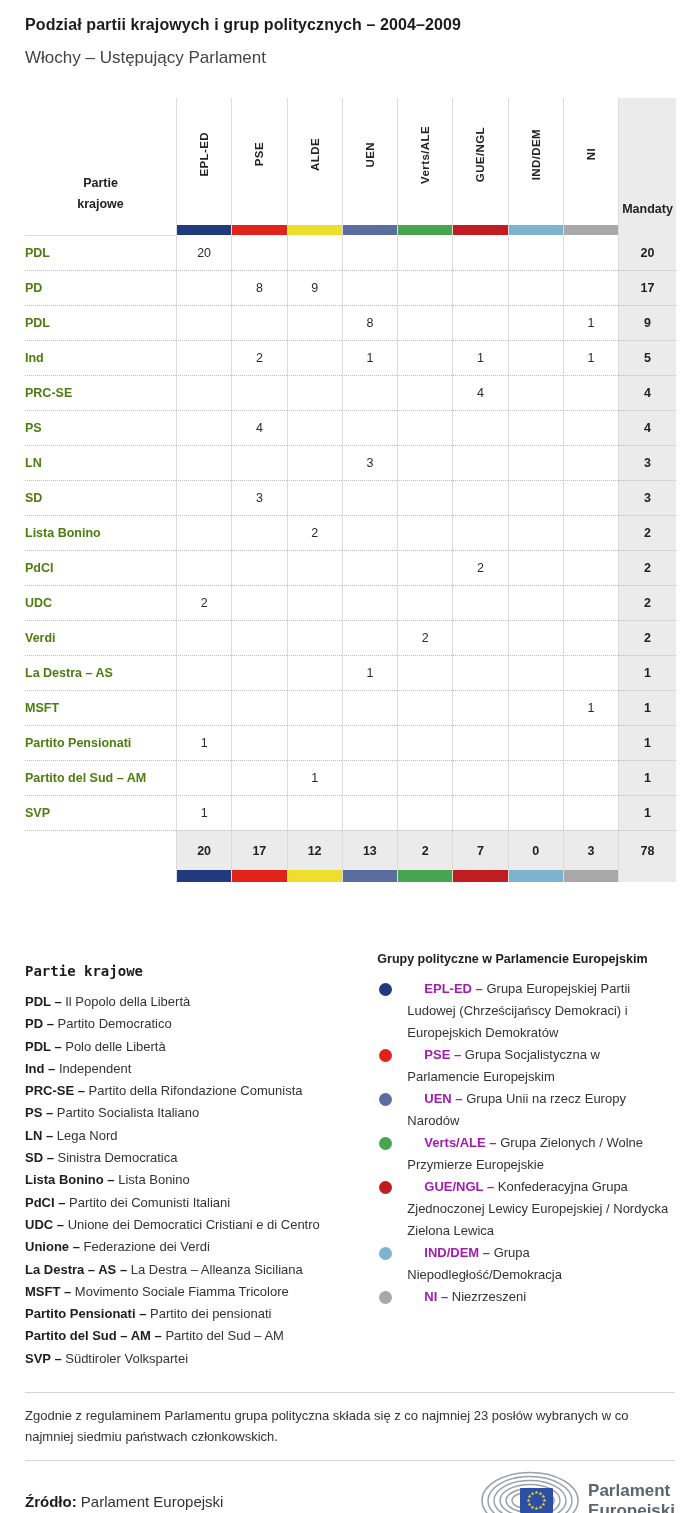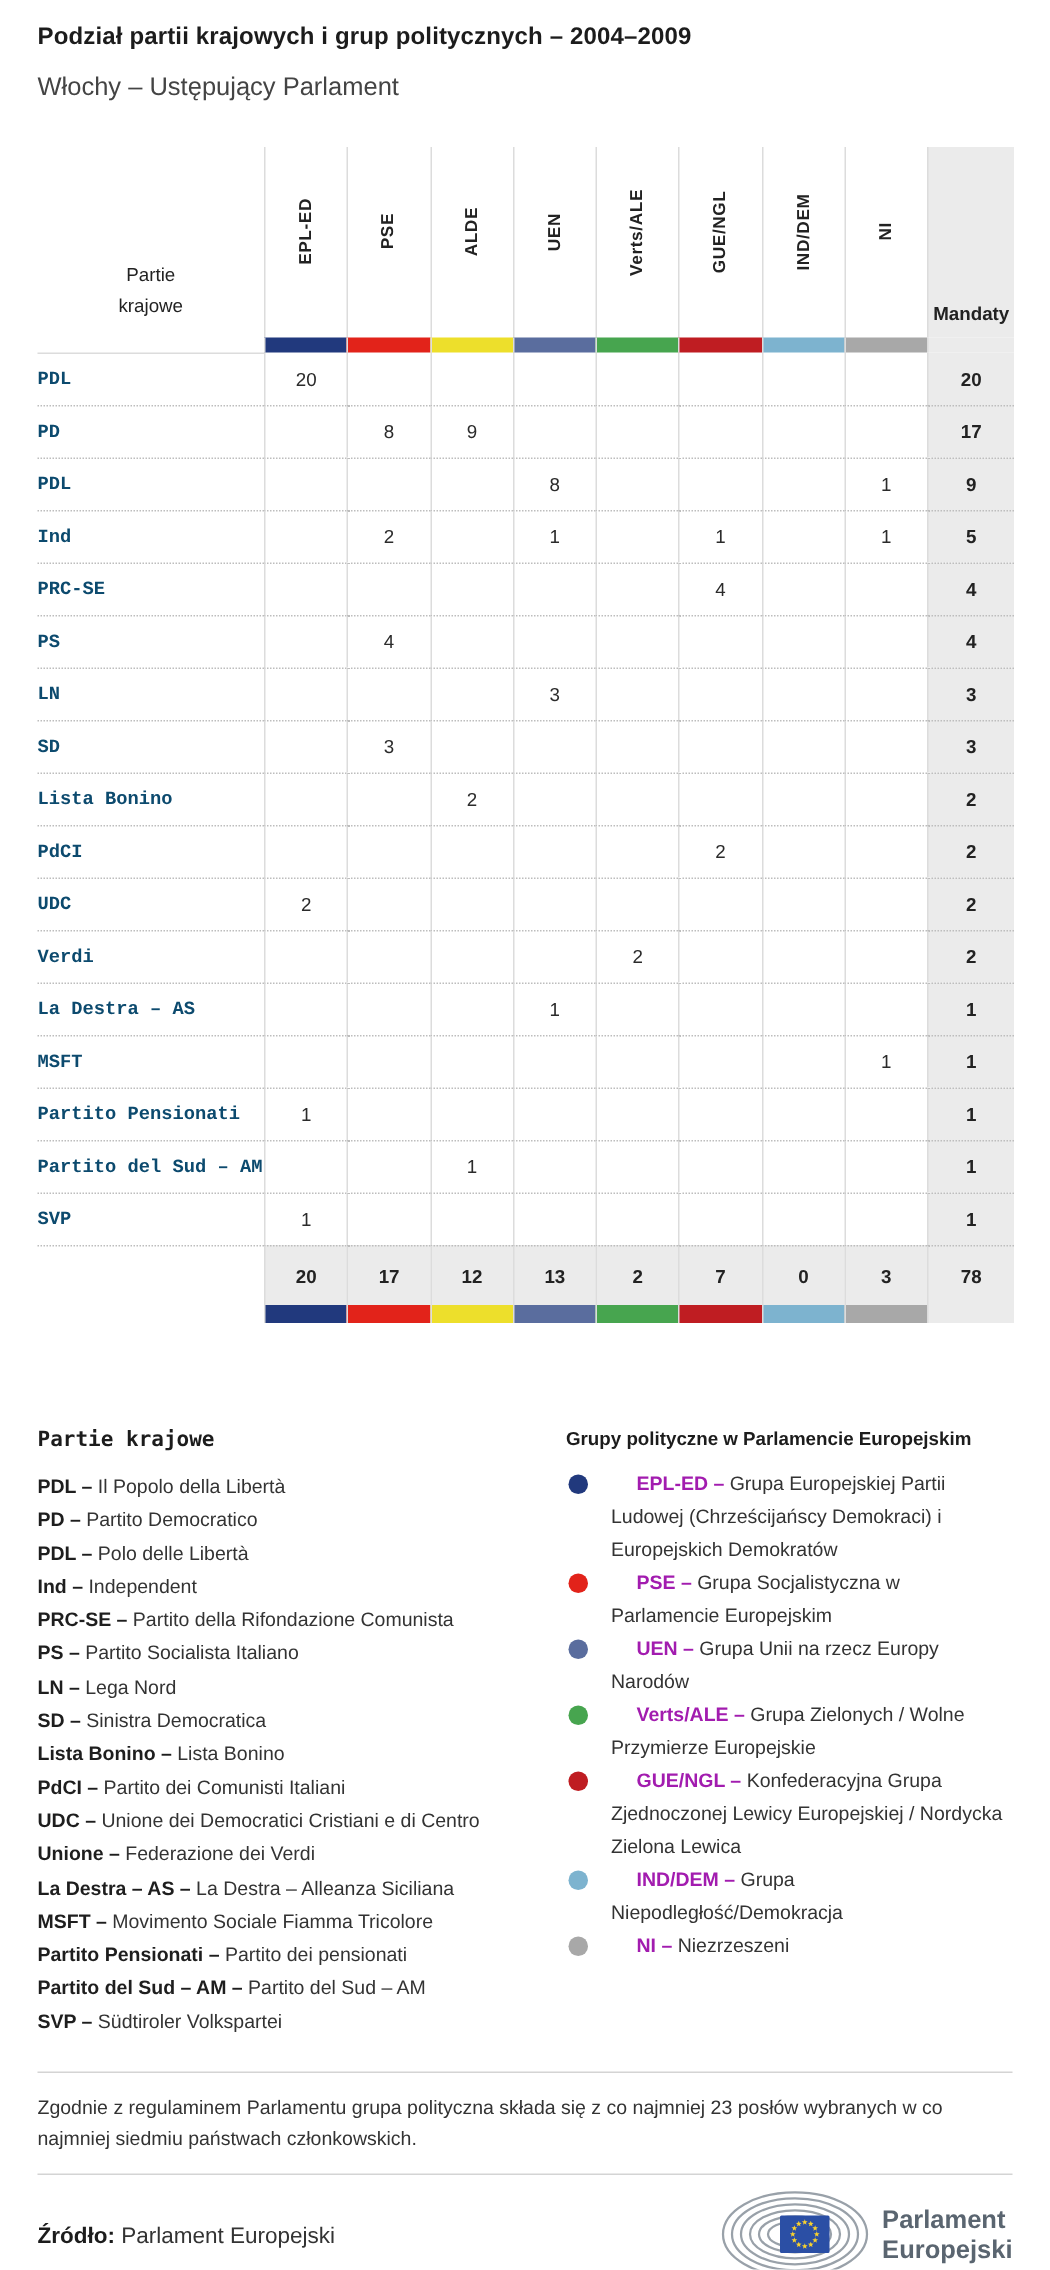--- a/index.html
+++ b/index.html
@@ -17,36 +17,36 @@
   .grid {
     display:grid;
     grid-template-columns:151px repeat(8,55.25px) 58px;
     width:651px; margin:30px 0 0 25px;
   }
   .cell { font-size:12.5px; display:flex; align-items:center; justify-content:center; }
   .bl { border-left:1px solid #dcdcdc; }
   .sep { border-top:1px dotted #bdbdbd; }
   .gray { background:#ebebeb; }
   .hcell { height:127px; }
-  .corner { display:flex; flex-direction:column; justify-content:flex-end; padding-bottom:10px; font-weight:normal; font-size:12.5px; line-height:21px; color:#222; }
+  .corner { display:flex; flex-direction:column; justify-content:flex-end; padding-bottom:10px; font-weight:bold; font-size:12.5px; line-height:21px; color:#222; }
   .vhead { display:flex; align-items:center; justify-content:center; }
   .vhead span { writing-mode:vertical-rl; transform:rotate(180deg); font-weight:bold; font-size:11.5px; letter-spacing:.4px; color:#222; padding-top:14px; }
   .mhead { display:flex; align-items:flex-end; justify-content:center; font-weight:bold; font-size:12.5px; padding-bottom:9px; color:#222;text-align:right; }
   .barcell { height:10px; }
   .rowcell { height:35px; }
-  .plabel { justify-content:flex-start; font-weight:bold; color:#0c4a6e; white-space:nowrap;font-family:Liberation Mono, monospace; }
+  .plabel { justify-content:flex-start; font-weight:bold; color:#4d7c0f; white-space:nowrap; }
   .rtotal { font-weight:bold; color:#222; }
   .toprule { border-top:1px solid #dcdcdc; }
   .totcell { height:40px; font-weight:bold; color:#222; }
   .capcell { height:12px; }
 
   
   .legends { display:flex; margin:70px 25px 0 25px; }
   .leg-left { width:350px; }
-  .leg-left h3 { font-family:"DejaVu Sans Mono","Liberation Mono",monospace; font-size:14px; font-weight:bold; color:#1c1c1c; margin-bottom:12px; }
+  .leg-left h3 { font-family:"DejaVu Sans Mono","Liberation Mono",monospace; font-size:14px; font-weight:bold; color:#1c1c1c; margin-bottom:12px;margin-top:11px; }
   .leg-left ul { list-style:none; }
   .leg-left li { font-size:13px; line-height:22.3px; color:#333; white-space:nowrap; }
   .leg-left li b { color:#1e1e1e; }
   .leg-right { width:300px; margin-left:5px; }
   .leg-right h3 { font-size:12.5px; font-weight:bold; color:#1c1c1c; margin-bottom:12px; }
   .leg-right .gitem { position:relative; padding-left:30px; font-size:13px; line-height:22px; color:#333; }
   .leg-right .gitem b { color:#a21caf;margin-left:17px; }
   .leg-right .dot { position:absolute; left:2px; top:4.5px; width:13px; height:13px; border-radius:50%; }
 
   

